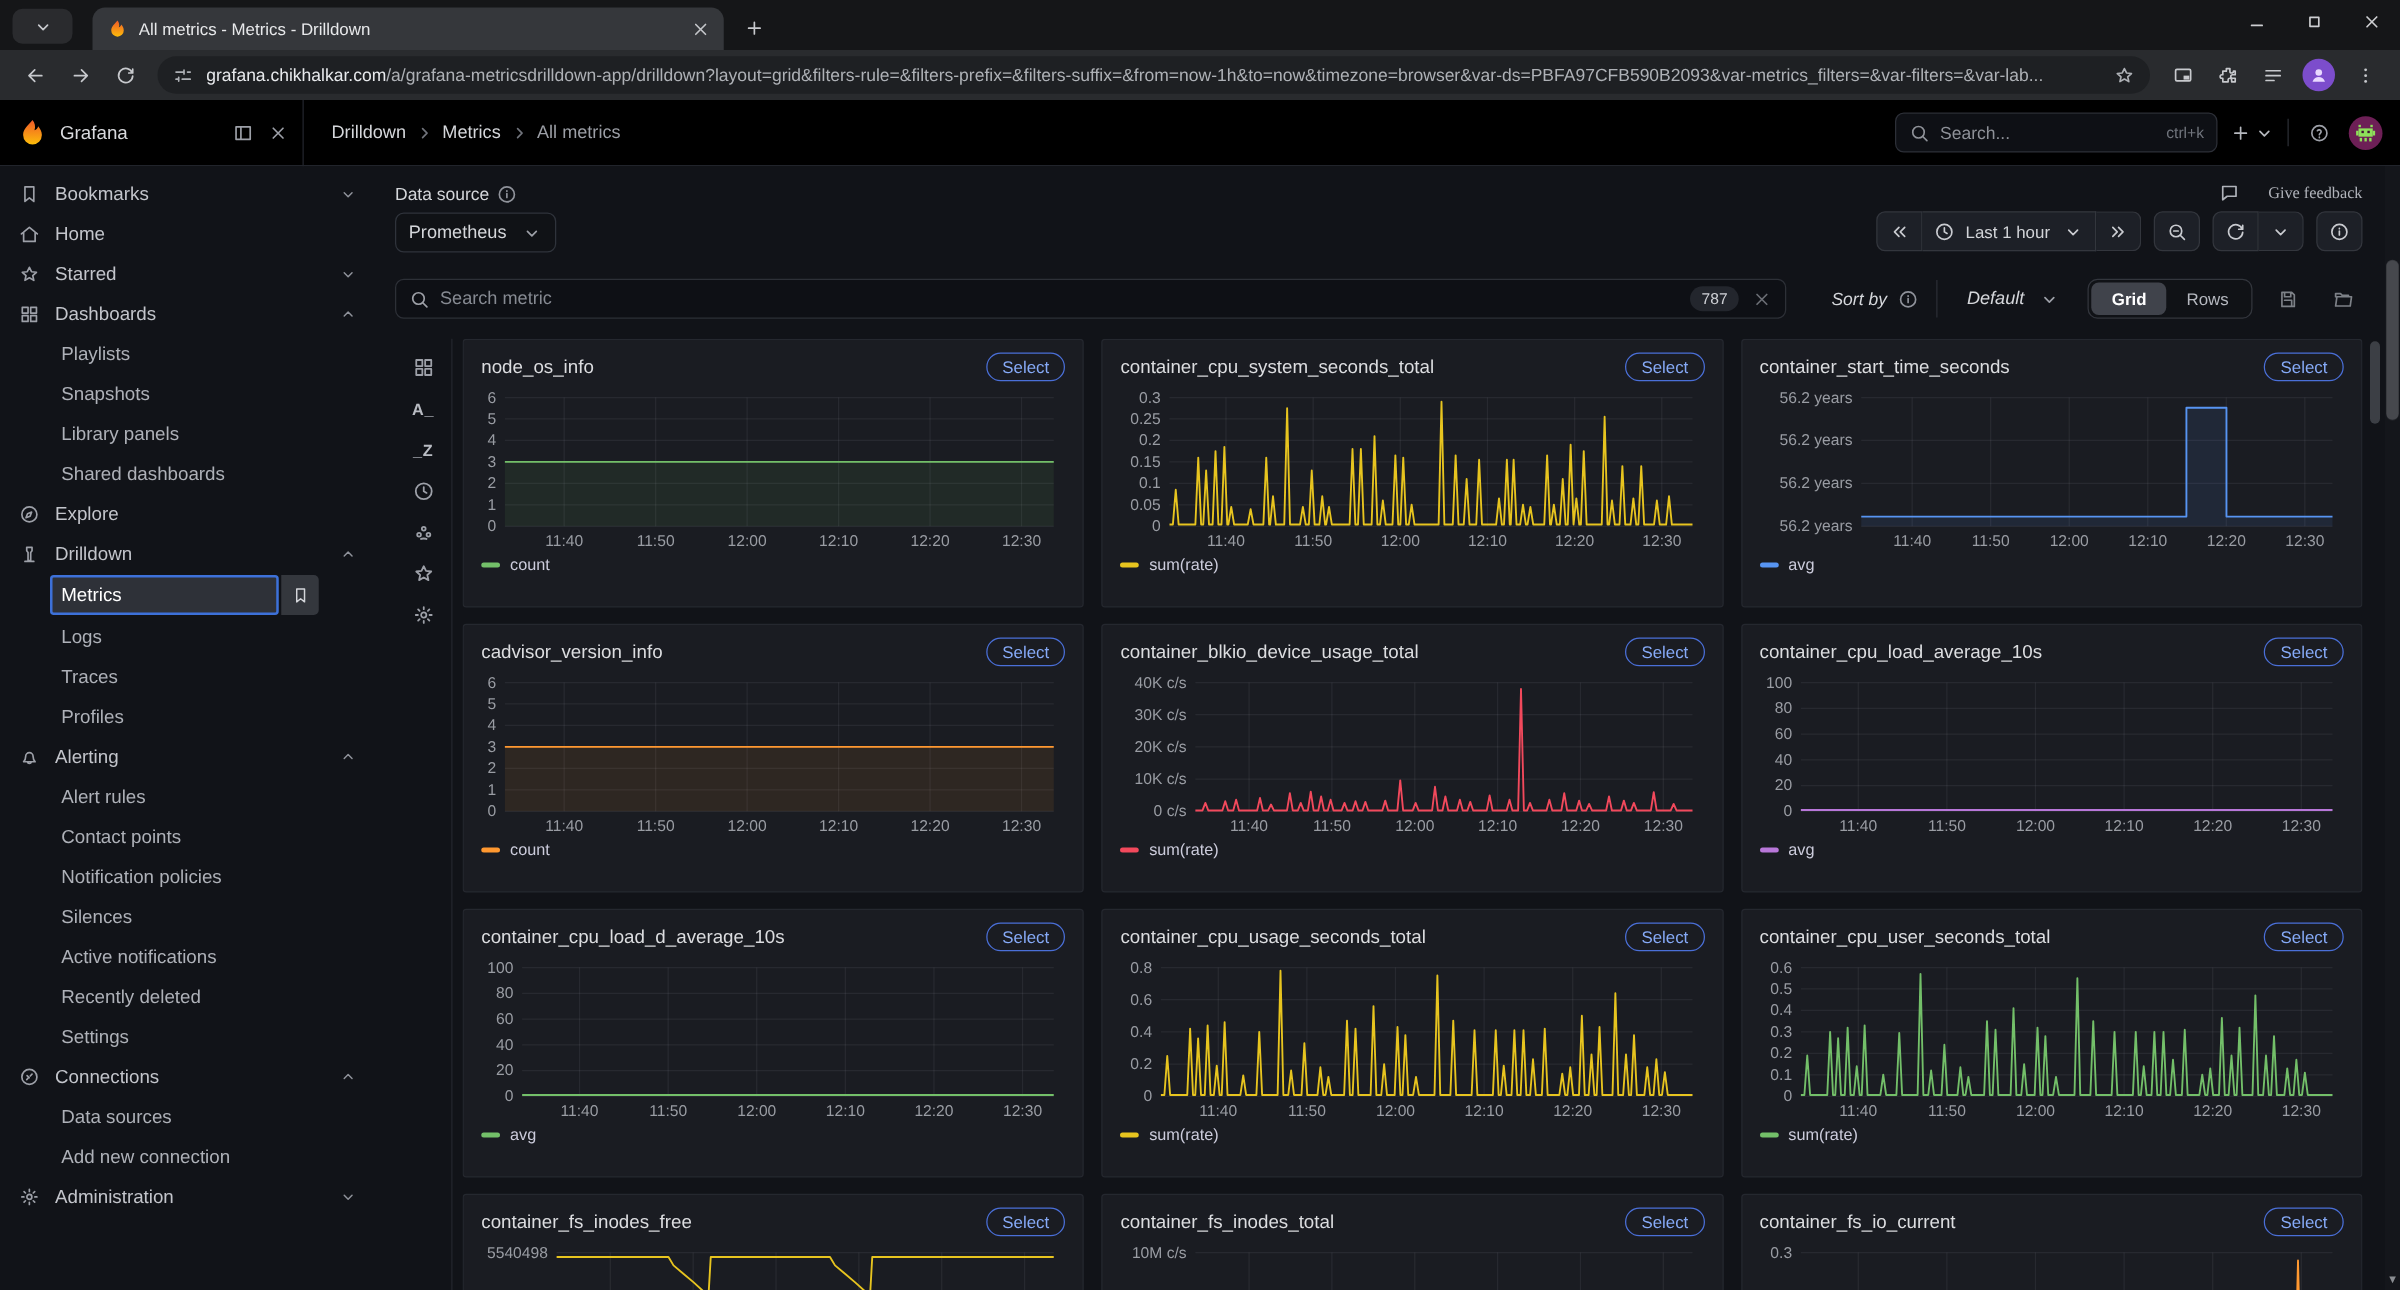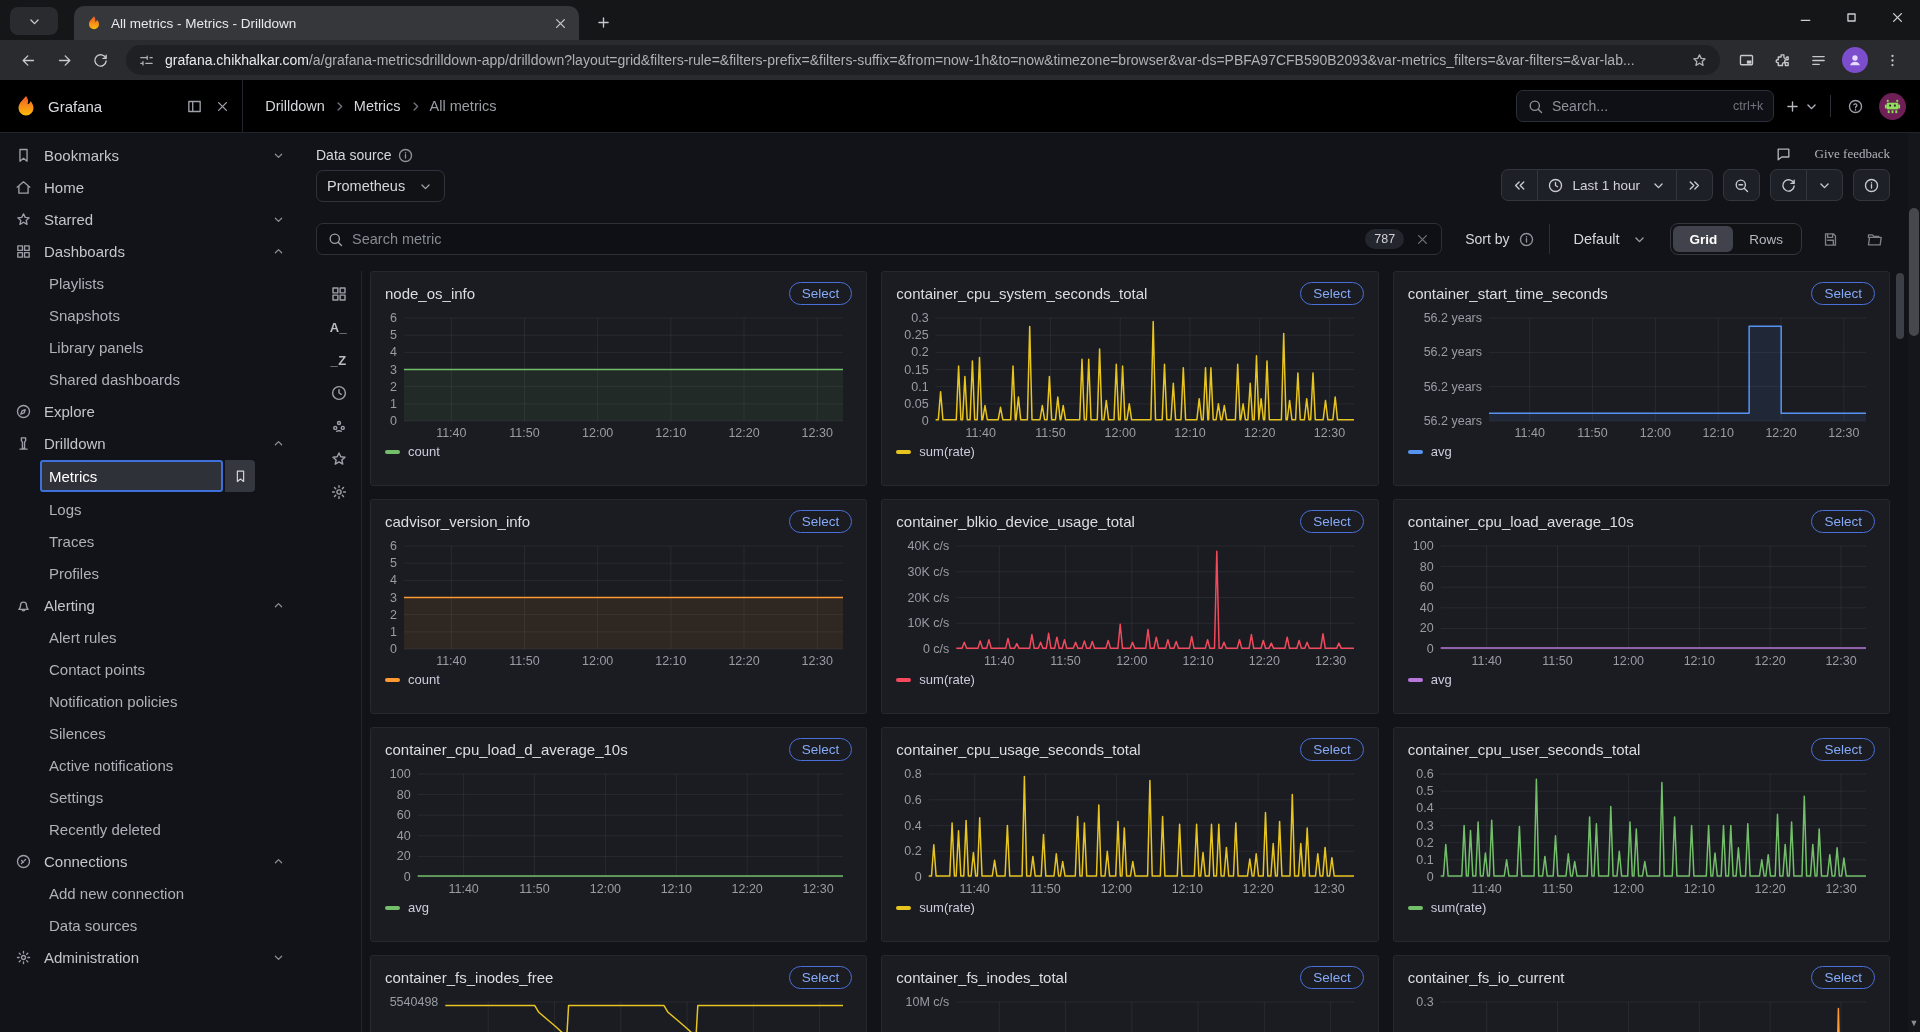--- a/index.html
+++ b/index.html
@@ -82,21 +82,21 @@
   .tb-gap { width:10px; }
   .range-lbl { margin:0 10px 0 8px; color:#d2d4d8; }
 
   .metric-toolbar { margin-top:21px; display:flex; align-items:center; }
   .msearch { flex:1; height:32px; background:#0e1015; border:1px solid #2d3037; border-radius:7px;
     display:flex; align-items:center; padding:0 10px; color:#9ea1a8; }
   .msearch input { flex:1; background:transparent; border:0; outline:0; color:#c9cbd0; font-size:14.5px; margin-left:8px; font-family:inherit; }
   .msearch input::placeholder { color:#868a92; }
   .count-badge { background:#23262d; border-radius:11px; padding:3px 9px; font-size:12.5px; color:#cfd1d6; margin-right:10px; }
   .msearch .clear-x { color:#6b6e75; display:flex; }
-  .sort-grp { display:flex; align-items:center; margin-left:23px; gap:8px; font-size:14px; color:#d5d7db; }
+  .sort-grp { display:flex; align-items:center; margin-left:36px; gap:8px; font-size:14px; color:#d5d7db;font-style:italic; }
   .sort-div { width:1px; height:30px; background:#2b2e35; margin:0 6px; }
   .sort-select { height:32px; display:flex; align-items:center; padding:0 10px; font-size:14.5px; color:#d5d7db; }
   .viewtoggle { display:flex; margin-left:12px; border:1px solid #33363d; border-radius:8px; padding:2px; background:#101216; }
   .vseg { height:26px; padding:0 16px; display:flex; align-items:center; font-size:13.5px; color:#b5b8bf; border-radius:6px; }
   .vseg.active { background:#40434b; color:#fff; font-weight:600; }
   .ghostbtn { width:32px; height:32px; display:flex; align-items:center; justify-content:center; color:#7d8187; margin-left:12px; }
 
   .content-row { display:flex; margin-top:16px; height:766px; position:relative; }
   .rail { width:46px; border-right:1px solid #23262c; padding-top:12px; display:flex; flex-direction:column; align-items:center; gap:11px; flex:none; }
   .rail-ic { width:24px; height:22px; display:flex; align-items:center; justify-content:center; color:#9da0a8; }
@@ -479,44 +479,44 @@
       <div class="side-item child">
         <span>Notification policies</span>
       </div>
       <div class="side-item child">
         <span>Silences</span>
       </div>
       <div class="side-item child">
         <span>Active notifications</span>
       </div>
       <div class="side-item child">
+        <span>Recently deleted</span>
+      </div>
+      <div class="side-item child">
         <span>Settings</span>
-      </div>
-      <div class="side-item child">
-        <span>Recently deleted</span>
       </div>
       <div class="side-item">
         <span class="s-ic">
           <svg width="17" height="17" viewBox="0 0 24 24">
             <circle cx="12" cy="12" r="8.5" fill="none" stroke="currentColor" stroke-width="1.9" stroke-linecap="round" stroke-linejoin="round"></circle>
             <path d="m9 15 2-2m2-2 2-2m-5.6 1.6 2.4 2.4" fill="none" stroke="currentColor" stroke-width="1.9" stroke-linecap="round" stroke-linejoin="round"></path>
           </svg>
         </span>
         <span>Connections</span>
         <span class="chev">
           <svg width="15" height="15" viewBox="0 0 24 24">
             <path d="m7 14 5-5 5 5" fill="none" stroke="currentColor" stroke-width="1.9" stroke-linecap="round" stroke-linejoin="round"></path>
           </svg>
         </span>
       </div>
       <div class="side-item child">
+        <span>Data sources</span>
+      </div>
+      <div class="side-item child">
         <span>Add new connection</span>
-      </div>
-      <div class="side-item child">
-        <span>Data sources</span>
       </div>
       <div class="side-item">
         <span class="s-ic">
           <svg width="17" height="17" viewBox="0 0 24 24">
             <path d="M12 9.2a2.8 2.8 0 1 0 0 5.6 2.8 2.8 0 0 0 0-5.6zM12 3.5v2.3M12 18.2v2.3M3.5 12h2.3M18.2 12h2.3M6 6l1.6 1.6M16.4 16.4 18 18M18 6l-1.6 1.6M7.6 16.4 6 18" fill="none" stroke="currentColor" stroke-width="1.9" stroke-linecap="round" stroke-linejoin="round"></path>
           </svg>
         </span>
         <span>Administration</span>
         <span class="chev">
           <svg width="15" height="15" viewBox="0 0 24 24">

